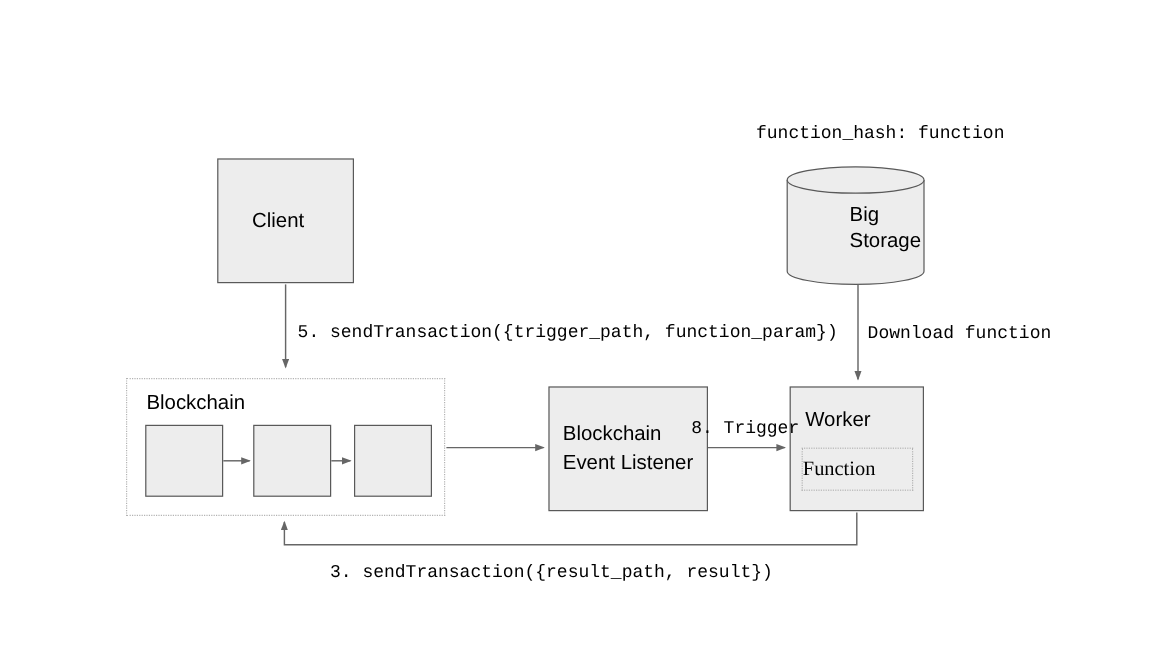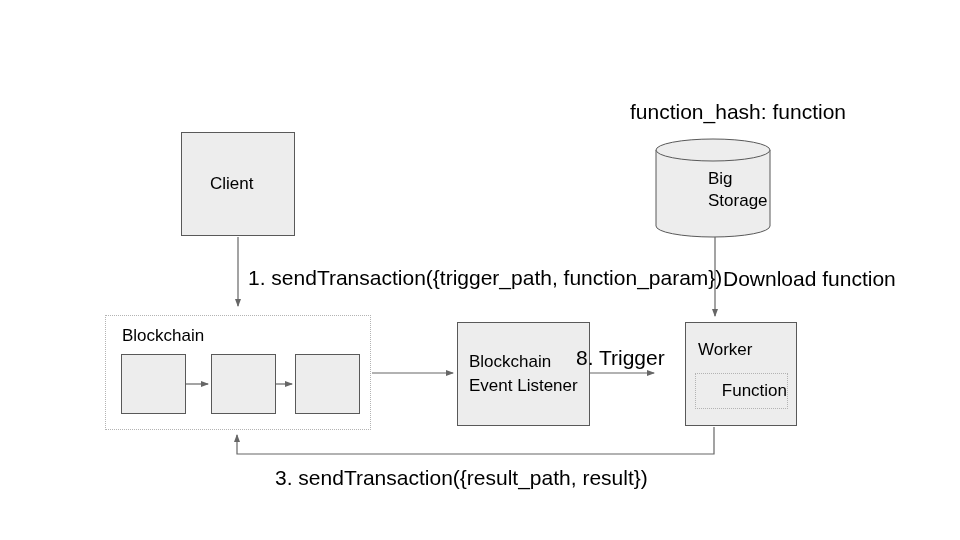--- a/index.html
+++ b/index.html
@@ -34,48 +34,48 @@
     display:flex;align-items:center;padding-left:28px;
   }
   .bel-node{
     left:457px;top:322px;width:133px;height:104px;
     display:flex;flex-direction:column;justify-content:center;
     padding-left:11px;line-height:24px;
   }
   .worker-node{
     left:658px;top:322px;width:112px;height:104px;
     padding:17px 0 0 12px;
-    margin-left:27px;
   }
   .function-box{
     position:absolute;left:9px;top:50px;width:93px;height:36px;
     border:1px dotted var(--dotted-border);
-    display:flex;align-items:center;justify-content:flex-end;
+    display:flex;align-items:center;justify-content:flex-start;
     font-size:17px;
+    font-family:Liberation Serif, serif;
   }
   .blockchain-container{
     position:absolute;left:105px;top:315px;width:266px;height:115px;
     border:1px dotted var(--dotted-border);
     font-size:17px;
   }
   .blockchain-label{position:absolute;left:16px;top:10px;}
   .block{
     position:absolute;top:38px;width:65px;height:60px;
     background:var(--node-fill);
     border:1px solid var(--node-border);
   }
   .block-1{left:15px;}
   .block-2{left:105px;}
   .block-3{left:189px;}
   .storage-label{
     position:absolute;left:708px;top:168px;width:86px;
     font-size:17px;line-height:22px;
   }
   .annotation{
-    position:absolute;font-size:21px;line-height:18px;white-space:nowrap;
+    position:absolute;font-size:15px;line-height:18px;white-space:nowrap;font-family:Liberation Mono, monospace;
   }
   .ann-send1{left:248px;top:269px;}
   .ann-download{left:723px;top:270px;}
   .ann-hash{left:630px;top:103px;}
   .ann-trigger{left:576px;top:349px;}
   .ann-send3{left:275px;top:469px;}
 </style>
 </head>
 <body>
 
@@ -118,18 +118,18 @@
   </div>
 
   <div class="node worker-node">
     <span>Worker</span>
     <div class="function-box">
       <span>Function</span>
     </div>
   </div>
 
   <div class="annotation ann-hash">function_hash: function</div>
-  <div class="annotation ann-send1">1. sendTransaction({trigger_path, function_param})</div>
+  <div class="annotation ann-send1">5. sendTransaction({trigger_path, function_param})</div>
   <div class="annotation ann-download">Download function</div>
   <div class="annotation ann-trigger">8. Trigger</div>
   <div class="annotation ann-send3">3. sendTransaction({result_path, result})</div>
 
 </div>
 
 </body></html>

